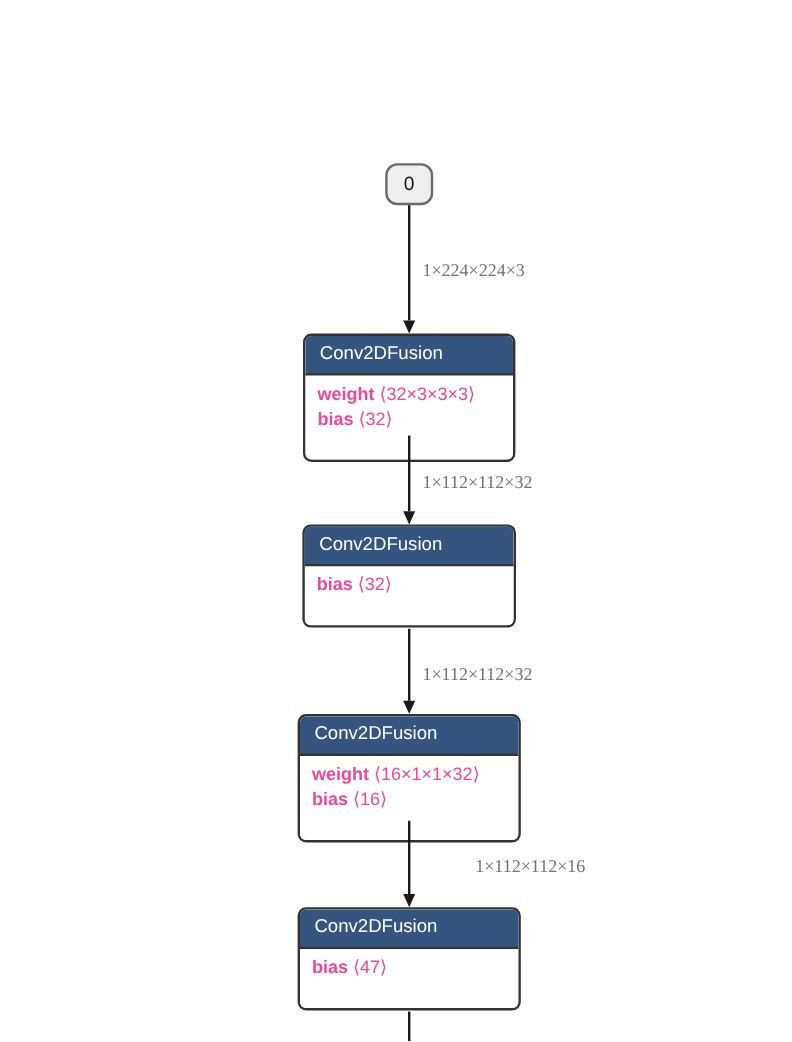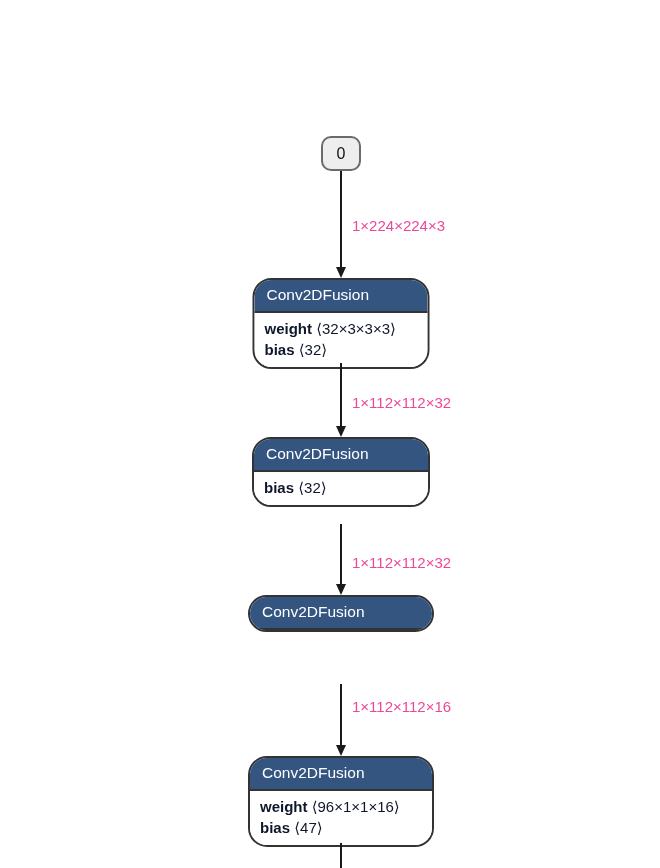--- a/index.html
+++ b/index.html
@@ -42,38 +42,38 @@
     color:#111;
     cursor:pointer;
     box-sizing:content-box;
   }
   
   .node{
     position:absolute;
     left:341px;
     transform:translateX(-50%);
     border:2px solid var(--node-border);
-    border-radius:19px;
+    border-radius:7px;
     background:var(--node-body);
     overflow:hidden;
     cursor:pointer;
     box-sizing:border-box;
   }
   .node-header{
     background:var(--header-fill);
     color:var(--header-text);
     font-size:15.5px;
     padding:6px 12px 7px 12px;
     border-bottom:2px solid var(--node-border);
     white-space:nowrap;
   }
   .node-body{
-    padding:5px 12px 7px 10px;
+    padding:5px 12px 23px 10px;
     font-size:15px;
-    color:#0f172a;
+    color:#ec4899;
     background:var(--node-body);
   }
   .attr-line{
     white-space:nowrap;
     line-height:21px;
   }
   .attr-name{font-weight:bold;}
   .attr-value{font-weight:normal;}
   
   .edge-line{
@@ -87,23 +87,24 @@
     left:336px;
     width:0;height:0;
     border-left:5px solid transparent;
     border-right:5px solid transparent;
     border-top:11px solid var(--edge-color);
   }
   .edge-label{
     position:absolute;
     left:352px;
     font-size:15px;
-    color:#ec4899;
+    color:#737373;
     line-height:18px;
     white-space:nowrap;
+    font-family:Liberation Serif, serif;
   }
 </style>
 </head>
 <body>
 
 <div class="canvas">
 
   <div class="input-node">
     <span>0</span>
   </div>
@@ -130,29 +131,32 @@
       <div class="attr-line"><span class="attr-name">bias</span> <span class="attr-value">⟨32⟩</span></div>
     </div>
   </div>
 
   <div class="edge-line" style="top:524px;height:60px;"></div>
   <div class="arrowhead" style="top:584px;"></div>
   <div class="edge-label" style="top:554px;">1×112×112×32</div>
 
   <div class="node" style="top:595px;min-width:186px;">
     <div class="node-header">Conv2DFusion</div>
+    <div class="node-body">
+      <div class="attr-line"><span class="attr-name">weight</span> <span class="attr-value">⟨16×1×1×32⟩</span></div>
+      <div class="attr-line"><span class="attr-name">bias</span> <span class="attr-value">⟨16⟩</span></div>
+    </div>
   </div>
 
   <div class="edge-line" style="top:684px;height:61px;"></div>
   <div class="arrowhead" style="top:745px;"></div>
-  <div class="edge-label" style="top:698px;">1×112×112×16</div>
+  <div class="edge-label" style="top:714px;margin-left:44px;">1×112×112×16</div>
 
   <div class="node" style="top:756px;min-width:186px;">
     <div class="node-header">Conv2DFusion</div>
     <div class="node-body">
-      <div class="attr-line"><span class="attr-name">weight</span> <span class="attr-value">⟨96×1×1×16⟩</span></div>
       <div class="attr-line"><span class="attr-name">bias</span> <span class="attr-value">⟨47⟩</span></div>
     </div>
   </div>
 
   <div class="edge-line" style="top:843px;height:25px;"></div>
 
 </div>
 
 </body></html>

